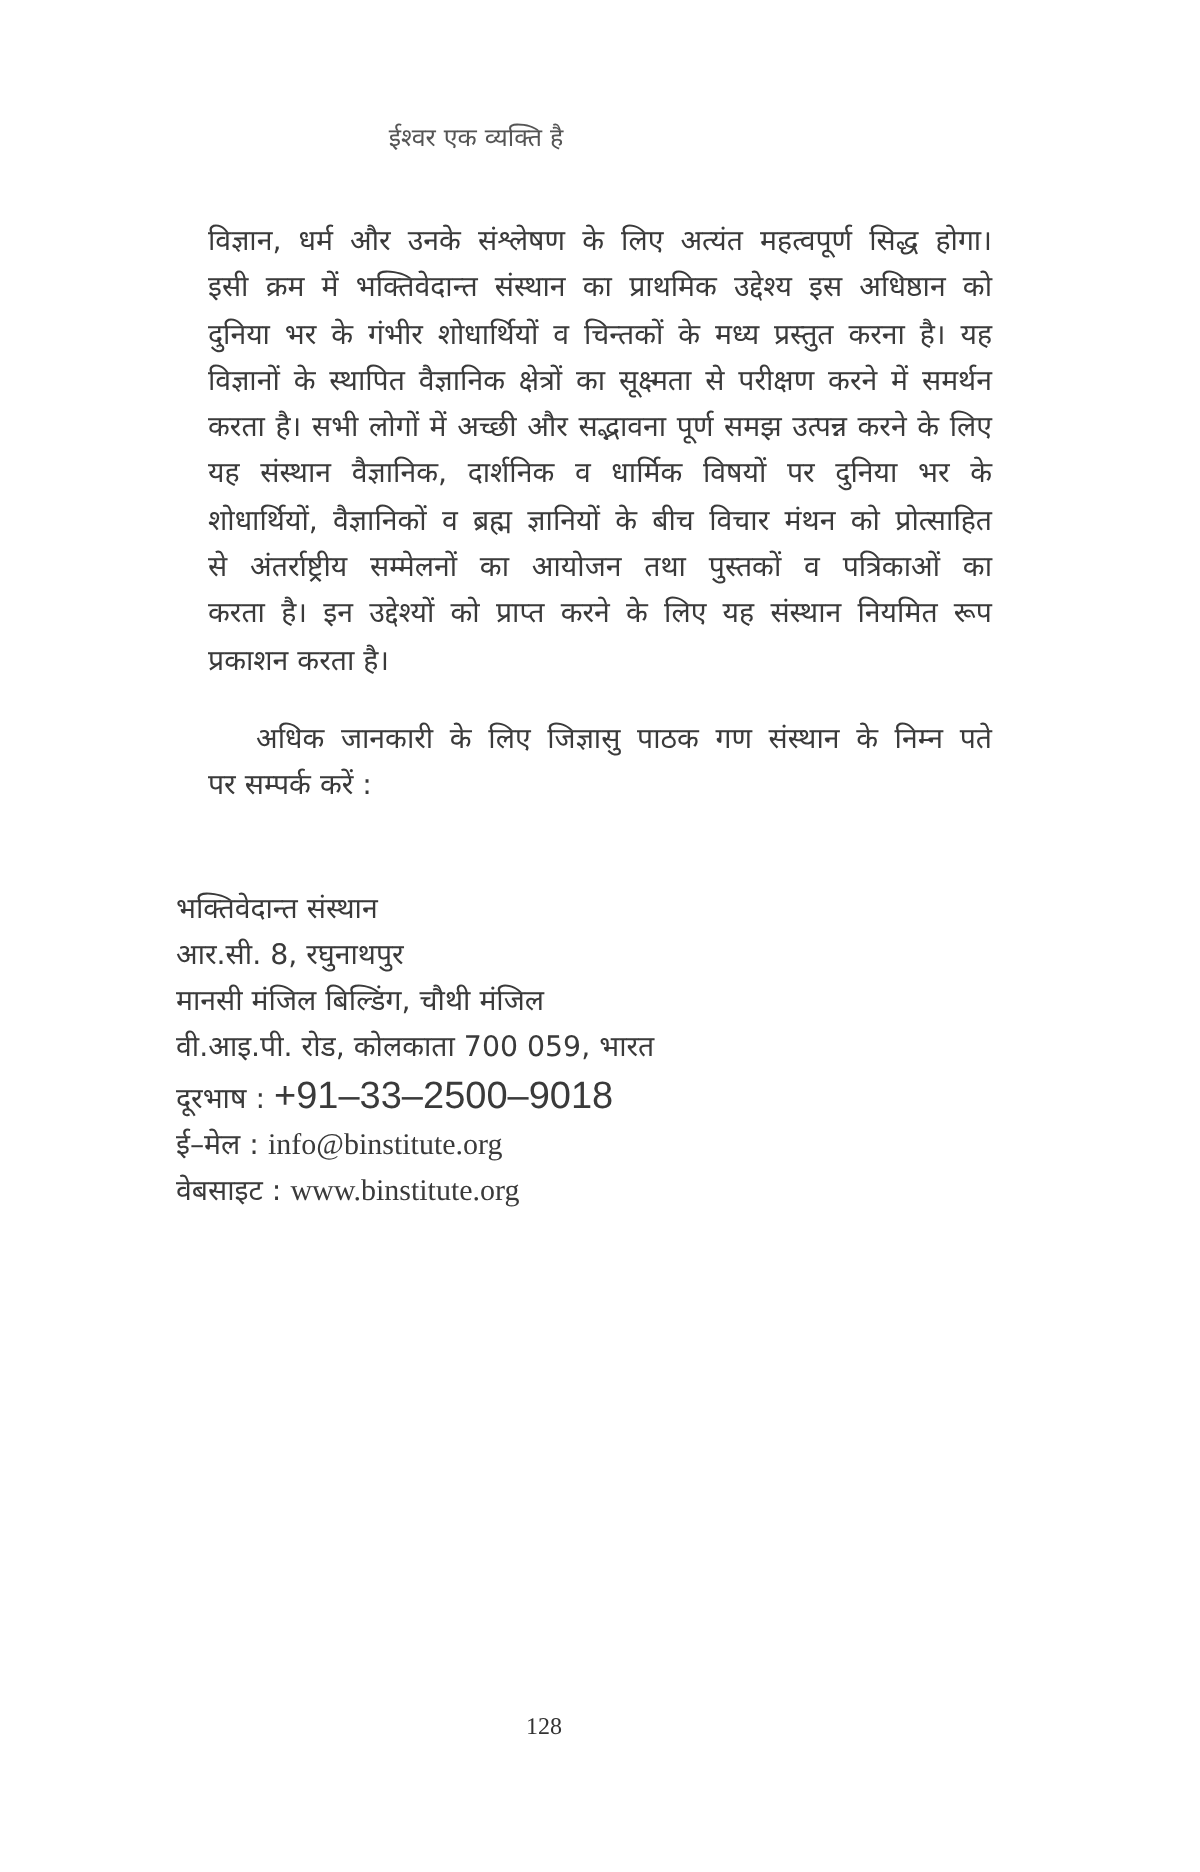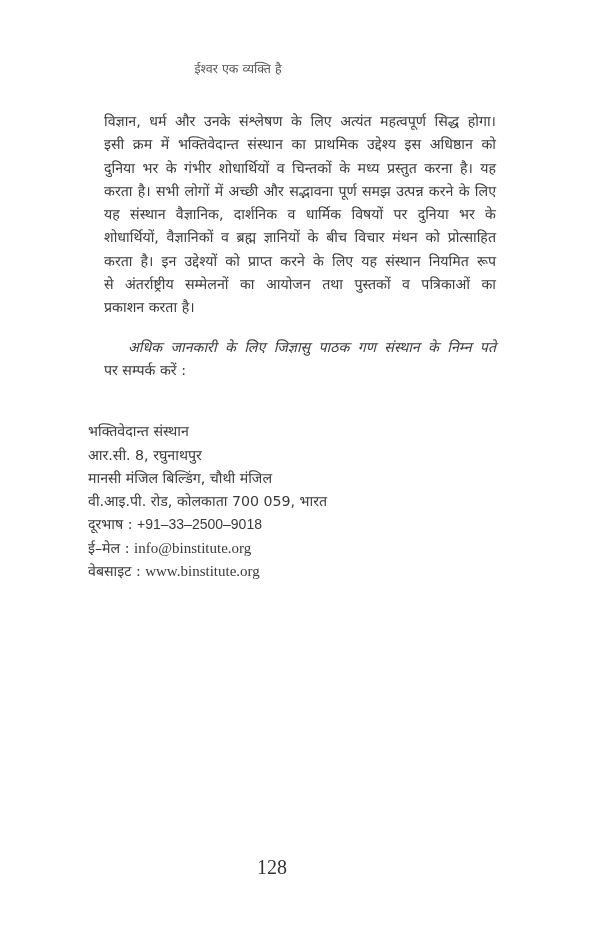--- a/index.html
+++ b/index.html
@@ -45,67 +45,68 @@
     }
     .para .line {
       display: block;
       text-align: justify;
       text-align-last: justify;
       white-space: nowrap;
     }
     .para .line.last {
       text-align-last: left;
     }
-    .indent { text-indent: 24px; font-style: italic; }
+    .indent { text-indent: 24px; }
     .address {
       margin-top: 38px;
       font-size: 14.2px;
       line-height: 23.3px;
     }
     .address .addr-line {
       display: block;
       white-space: nowrap;
     }
     .latin {
       font-family: "Liberation Serif", "DejaVu Serif", serif;
       font-size: 15px;
     }
     .latin-sans {
       font-family: "Liberation Sans", "DejaVu Sans", sans-serif;
-      font-size: 14px;
+      font-size: 19px;
     }
     .page-number {
       position: absolute;
       top: 856px;
       left: 0;
       width: 544px;
       text-align: center;
       font-family: "Liberation Serif", "DejaVu Serif", serif;
-      font-size: 20px;
+      font-size: 12px;
       color: #333333;
     }
   </style>
 </head>
 <body>
 
 <div class="page">
 
   <div class="running-header">ईश्वर एक व्यक्ति है</div>
 
   <div class="body-text">
 
     <p class="para">
       <span class="line">विज्ञान, धर्म और उनके संश्लेषण के लिए अत्यंत महत्वपूर्ण सिद्ध होगा।</span>
       <span class="line">इसी क्रम में भक्तिवेदान्त संस्थान का प्राथमिक उद्देश्य इस अधिष्ठान को</span>
       <span class="line">दुनिया भर के गंभीर शोधार्थियों व चिन्तकों के मध्य प्रस्तुत करना है। यह</span>
+      <span class="line">विज्ञानों के स्थापित वैज्ञानिक क्षेत्रों का सूक्ष्मता से परीक्षण करने में समर्थन</span>
       <span class="line">करता है। सभी लोगों में अच्छी और सद्भावना पूर्ण समझ उत्पन्न करने के लिए</span>
       <span class="line">यह संस्थान वैज्ञानिक, दार्शनिक व धार्मिक विषयों पर दुनिया भर के</span>
       <span class="line">शोधार्थियों, वैज्ञानिकों व ब्रह्म ज्ञानियों के बीच विचार मंथन को प्रोत्साहित</span>
+      <span class="line">से अंतर्राष्ट्रीय सम्मेलनों का आयोजन तथा पुस्तकों व पत्रिकाओं का</span>
       <span class="line">करता है। इन उद्देश्यों को प्राप्त करने के लिए यह संस्थान नियमित रूप</span>
-      <span class="line">से अंतर्राष्ट्रीय सम्मेलनों का आयोजन तथा पुस्तकों व पत्रिकाओं का</span>
       <span class="line last">प्रकाशन करता है।</span>
     </p>
 
     <p class="para">
       <span class="line indent">अधिक जानकारी के लिए जिज्ञासु पाठक गण संस्थान के निम्न पते</span>
       <span class="line last">पर सम्पर्क करें :</span>
     </p>
 
     <div class="address">
       <span class="addr-line">भक्तिवेदान्त संस्थान</span>

